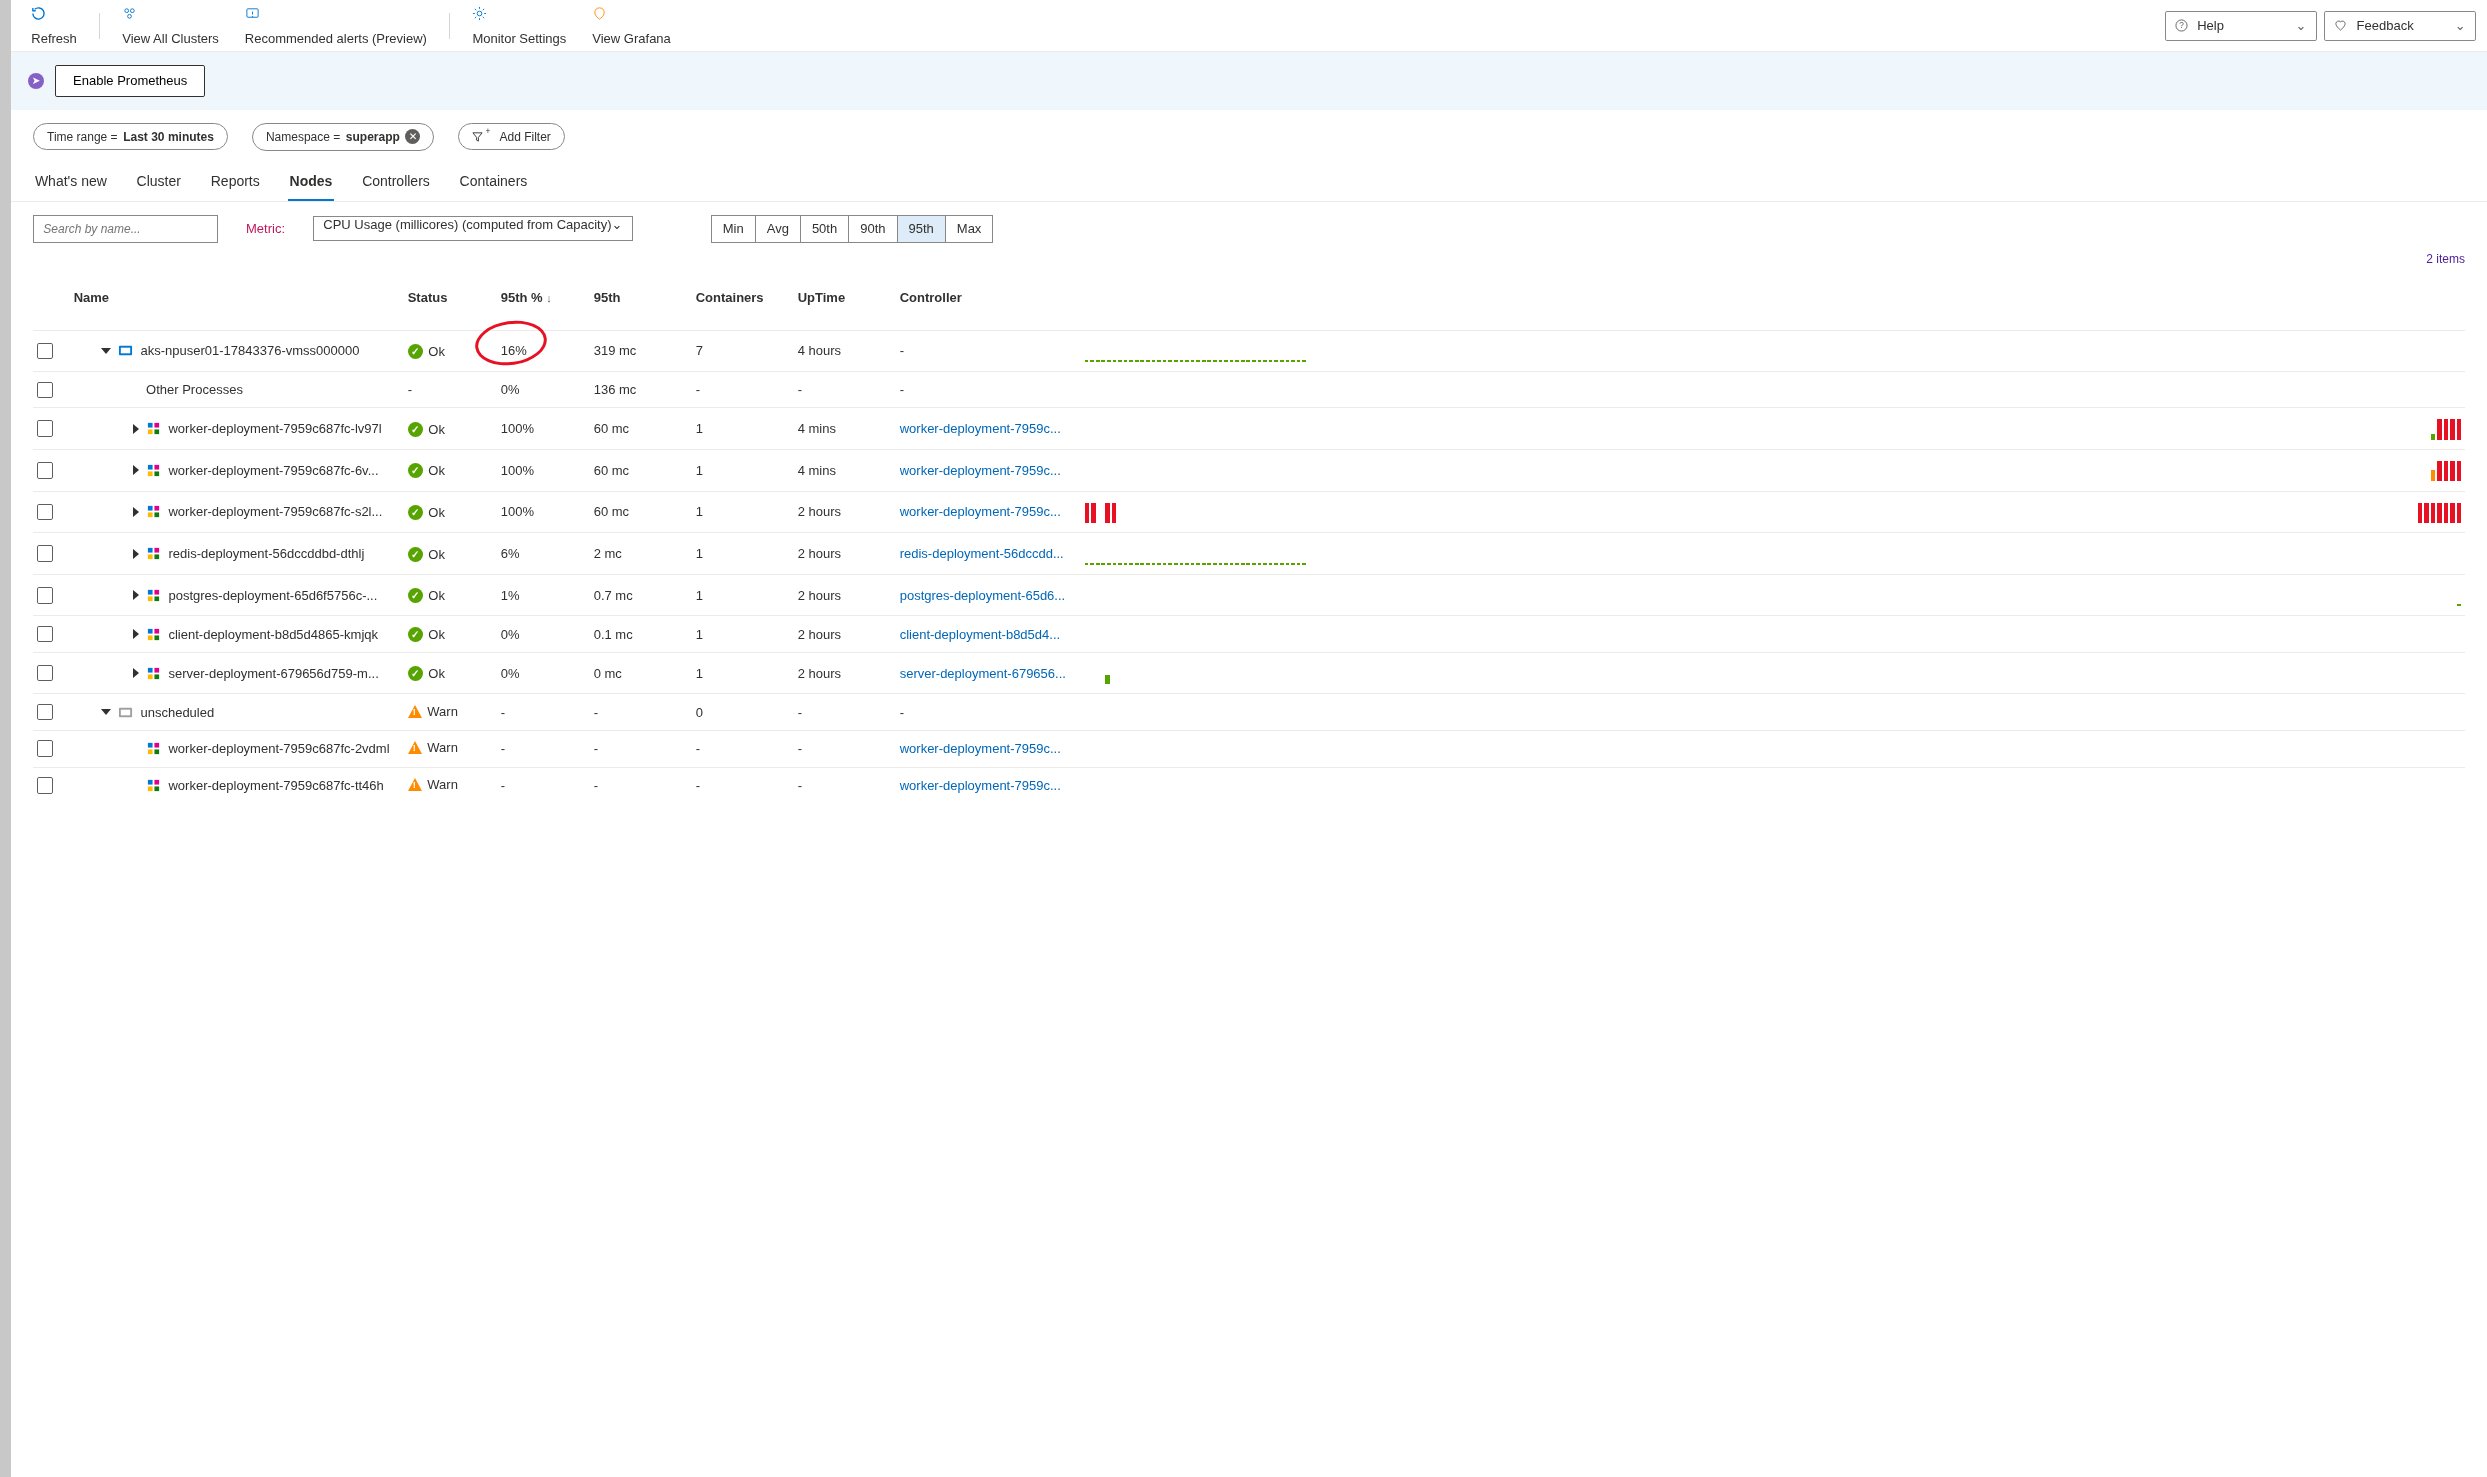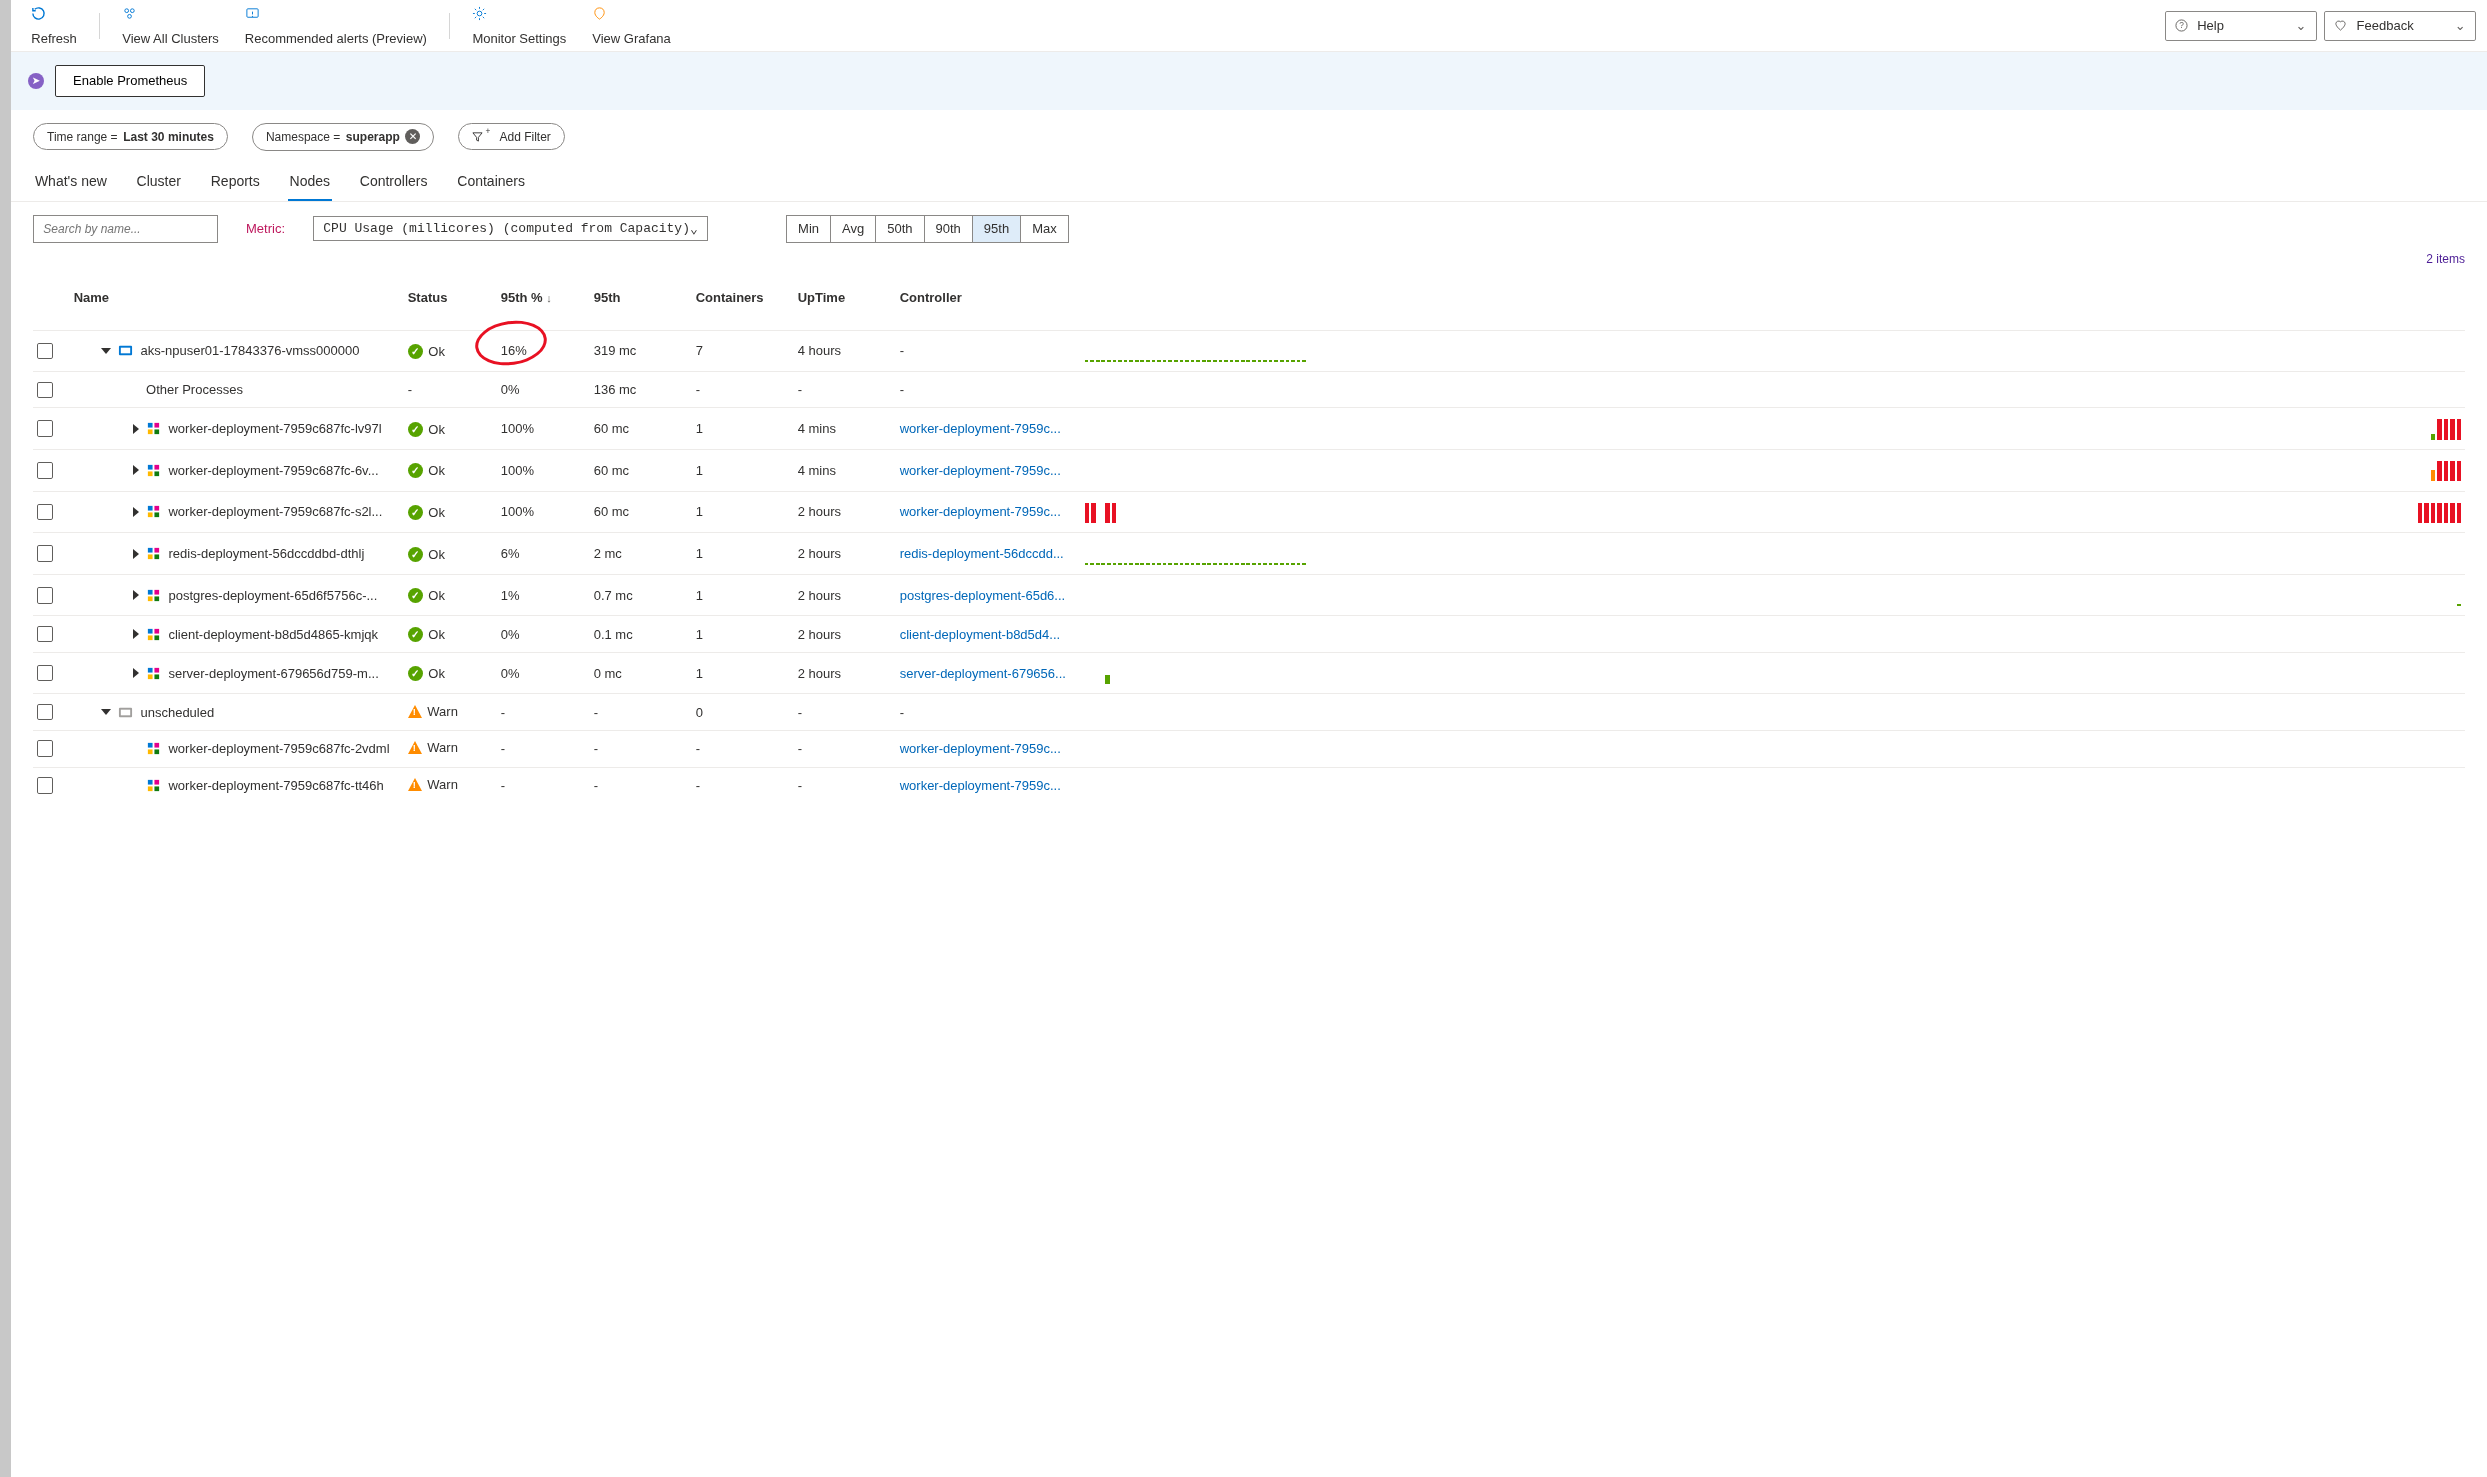--- a/index.html
+++ b/index.html
@@ -114,21 +114,21 @@
     padding: 9.3px 22px 0;
     border-bottom: 0.9px solid #edebe9;
   }
   .tab {
     padding: 7.4px 1.9px 9.3px;
     cursor: pointer;
     font-size: 14px;
     color: #323130;
   }
   .tab.active {
-    font-weight: 400;
+    font-weight: 700;
     border-bottom: 2.8px solid #0078d4;
   }
   
   .controls {
     display: flex;
     align-items: center;
     gap: 28px;
     padding: 13px 22px 5.6px;
   }
   .search-box {
@@ -140,24 +140,22 @@
     color: #605e5c;
     font-size: 12px;
   }
   .metric-label { color: #be185d; }
   .metric-select {
     border: 0.9px solid #8a8886;
     height: 25px;
     min-width: 278px;
     padding: 0 9.3px;
     display: flex;
-    align-items: center;
     justify-content: space-between;
     cursor: pointer;
-    font-family: Liberation Mono, monospace;
   }
   .seg-group {
     display: flex;
     border: 0.9px solid #8a8886;
   }
   .seg {
     padding: 5.6px 11px;
     border-right: 0.9px solid #8a8886;
     cursor: pointer;
     background: #fff;

